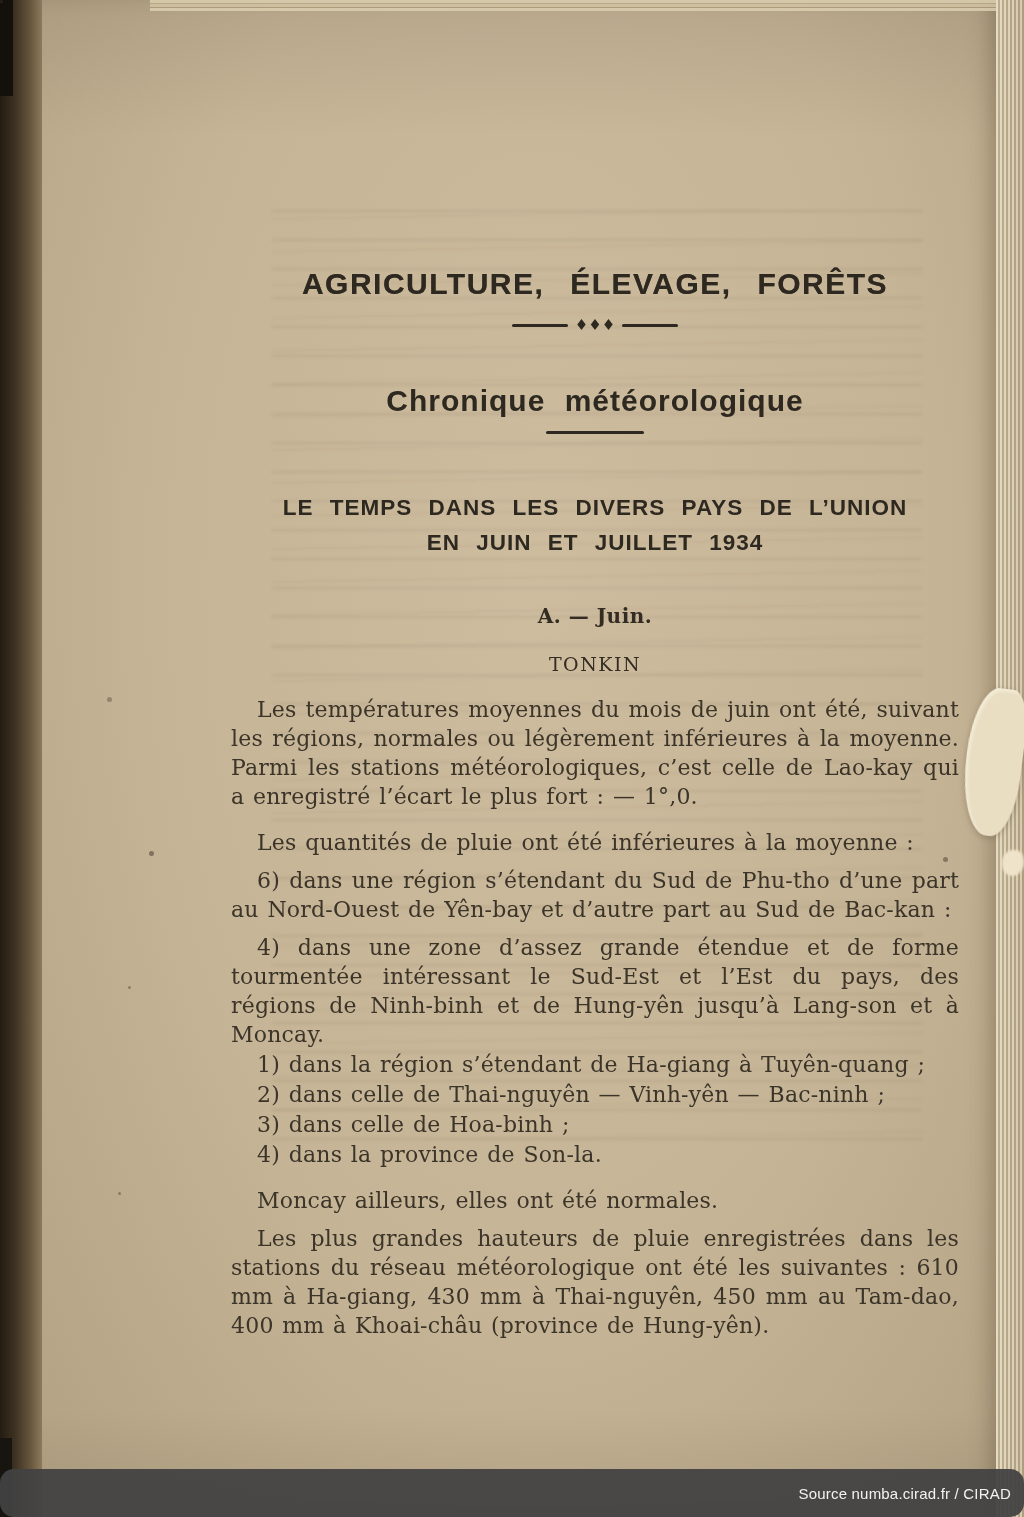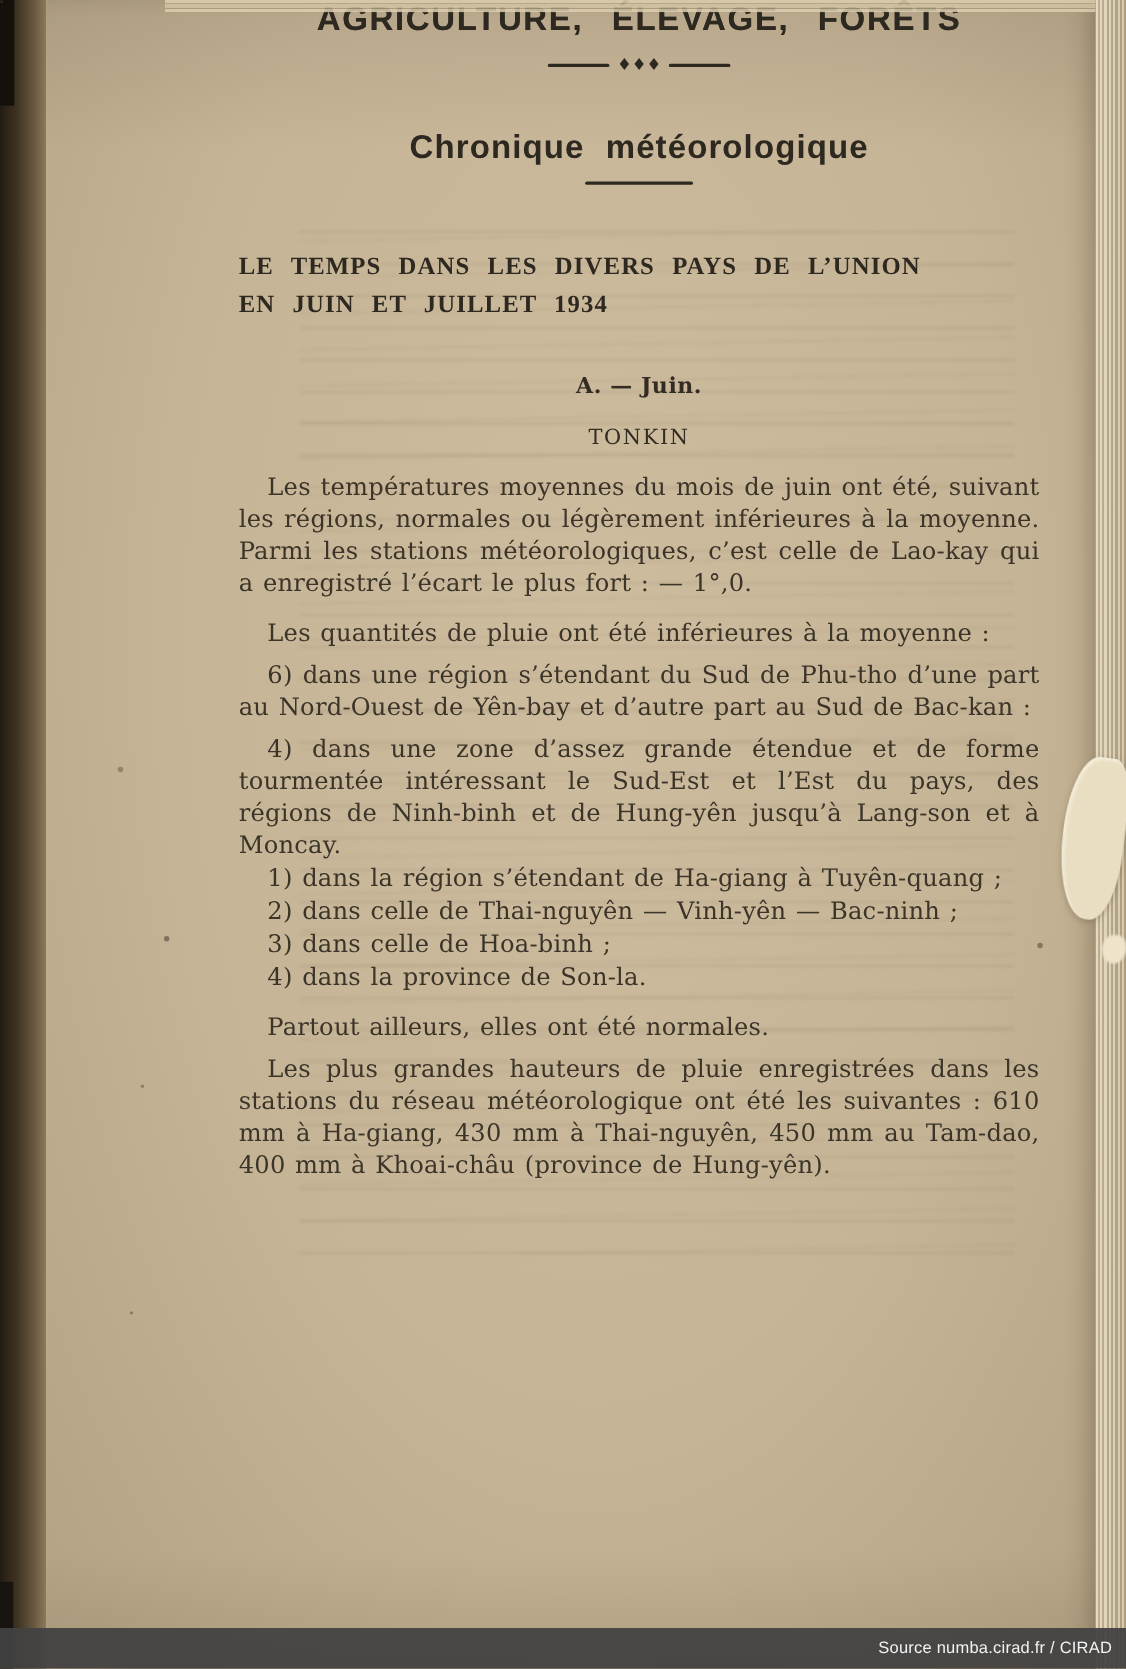--- a/index.html
+++ b/index.html
@@ -66,21 +66,22 @@
   }
   .speck{position:absolute;left:0;top:0;width:3px;height:3px;border-radius:50%;background:rgba(60,50,36,0.55);
     box-shadow:150px 852px 0 1px rgba(60,50,36,0.5),
                128px 986px 0 0 rgba(60,50,36,0.4),
                944px 858px 0 1px rgba(70,60,44,0.5),
                118px 1192px 0 0 rgba(60,50,36,0.4),
                108px 698px 0 1px rgba(60,50,36,0.35);
   }
   
   .content{
-    position:absolute;left:175px;top:0;width:728px;
+    position:absolute;left:189px;top:0;width:728px;
+    padding-top:266px;
     color:#3a3328;
   }
   .title{
     margin:0;text-align:center;
     font-family:"Liberation Sans", sans-serif;
     font-weight:bold;font-size:30px;line-height:36px;
     letter-spacing:1.5px;word-spacing:16px;
     color:#2e2920;
     text-shadow:0 0 0.5px rgba(46,41,32,0.7);
   }
@@ -96,22 +97,22 @@
     font-family:"Liberation Sans", sans-serif;
     font-weight:bold;font-size:30px;line-height:30px;
     letter-spacing:1px;word-spacing:10px;
     color:#2e2920;
   }
   .rule{
     width:98px;height:3px;background:#2e2920;border-radius:2px;
     margin:15px auto 0;
   }
   .heading{
-    margin:56px 0 0;text-align:left;
-    font-family:Liberation Serif, serif;
+    margin:56px 0 0;text-align:center;
+    font-family:Liberation Sans, sans-serif;
     font-weight:bold;font-size:22.5px;line-height:35px;
     letter-spacing:1px;word-spacing:9px;
     color:#2e2920;
   }
   .section-label{
     margin:44px 0 0;text-align:center;
     font-weight:bold;font-size:20px;letter-spacing:0.5px;
     color:#332c22;
   }
   .region-label{
@@ -124,26 +125,26 @@
     margin:9px 0 0;
     font-size:22px;line-height:29px;
     text-align:justify;text-indent:26px;
     letter-spacing:0.2px;word-spacing:1.5px;
     color:#3b3428;
   }
   .para.gap-top{margin-top:17px;}
   .para.tight{margin-top:1px;}
   
   .credit-bar{
-    position:absolute;left:0;bottom:0;width:100%;height:37px;
+    position:absolute;left:0;bottom:0;width:100%;height:48px;
     background:rgba(66,66,66,0.94);
     display:flex;align-items:center;justify-content:flex-end;
     padding-right:13px;box-sizing:border-box;
     font-family:"Liberation Sans", sans-serif;
-    font-size:15px;color:#f2f2f2;letter-spacing:0.2px;
+    font-size:15px;color:#f2f2f2;letter-spacing:0.2px;border-radius:14px;
   }
 </style>
 </head>
 <body>
 
 <div class="scan">
 
   <div class="spine"></div>
   <div class="spine-dark-top"></div>
   <div class="spine-dark-bottom"></div>
@@ -174,21 +175,21 @@
 
       <div class="paras">
         <p class="para">Les températures moyennes du mois de juin ont été, suivant les régions, normales ou légèrement inférieures à la moyenne. Parmi les stations météorologiques, c’est celle de Lao-kay qui a enregistré l’écart le plus fort : — 1°,0.</p>
         <p class="para gap-top">Les quantités de pluie ont été inférieures à la moyenne :</p>
         <p class="para">6) dans une région s’étendant du Sud de Phu-tho d’une part au Nord-Ouest de Yên-bay et d’autre part au Sud de Bac-kan :</p>
         <p class="para">4) dans une zone d’assez grande étendue et de forme tourmentée intéressant le Sud-Est et l’Est du pays, des régions de Ninh-binh et de Hung-yên jusqu’à Lang-son et à Moncay.</p>
         <p class="para tight">1) dans la région s’étendant de Ha-giang à Tuyên-quang ;</p>
         <p class="para tight">2) dans celle de Thai-nguyên — Vinh-yên — Bac-ninh ;</p>
         <p class="para tight">3) dans celle de Hoa-binh ;</p>
         <p class="para tight">4) dans la province de Son-la.</p>
-        <p class="para gap-top">Partout ailleurs, elles ont été normales.</p>
+        <p class="para gap-top">Moncay ailleurs, elles ont été normales.</p>
         <p class="para">Les plus grandes hauteurs de pluie enregistrées dans les stations du réseau météorologique ont été les suivantes : 610 mm à Ha-giang, 430 mm à Thai-nguyên, 450 mm au Tam-dao, 400 mm à Khoai-châu (province de Hung-yên).</p>
       </div>
     </div>
   </div>
 
   <div class="stack-top"></div>
   <div class="edge-pages"></div>
   <div class="tear"></div>
   <div class="tear2"></div>
   <div class="speck"></div>

